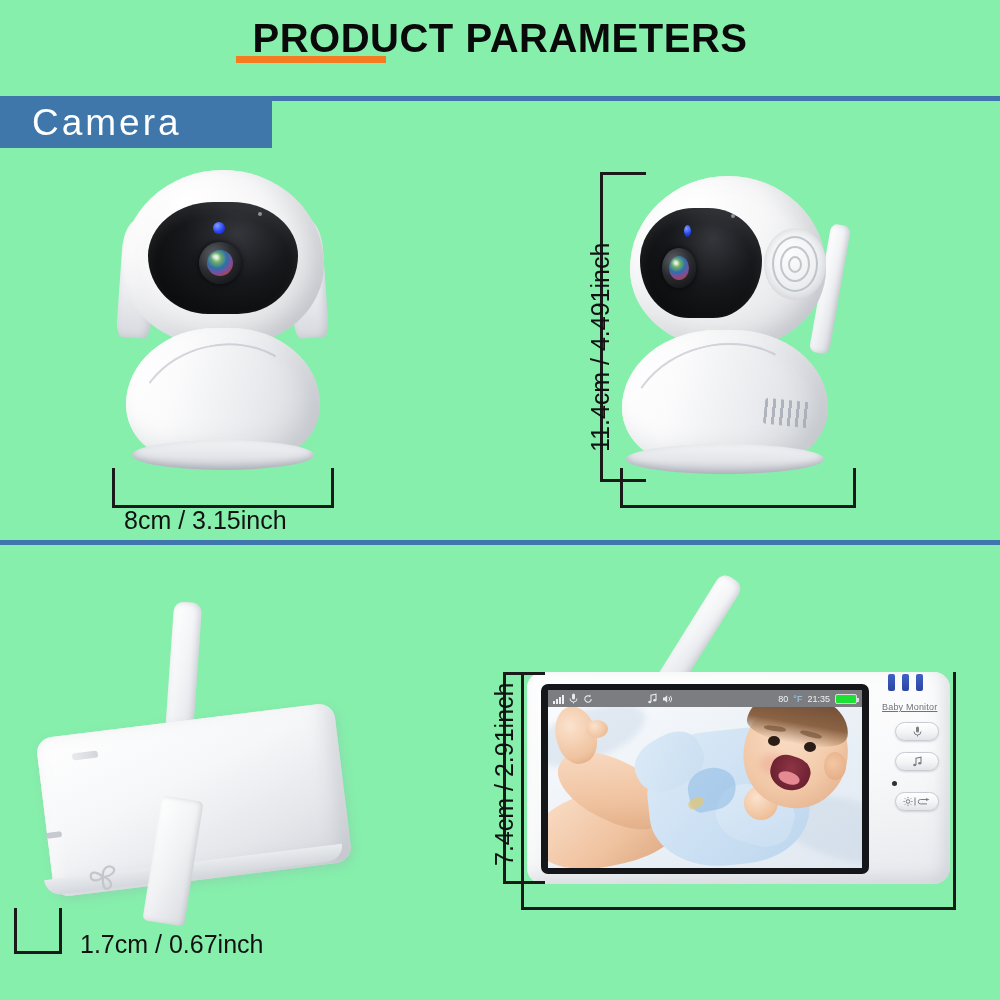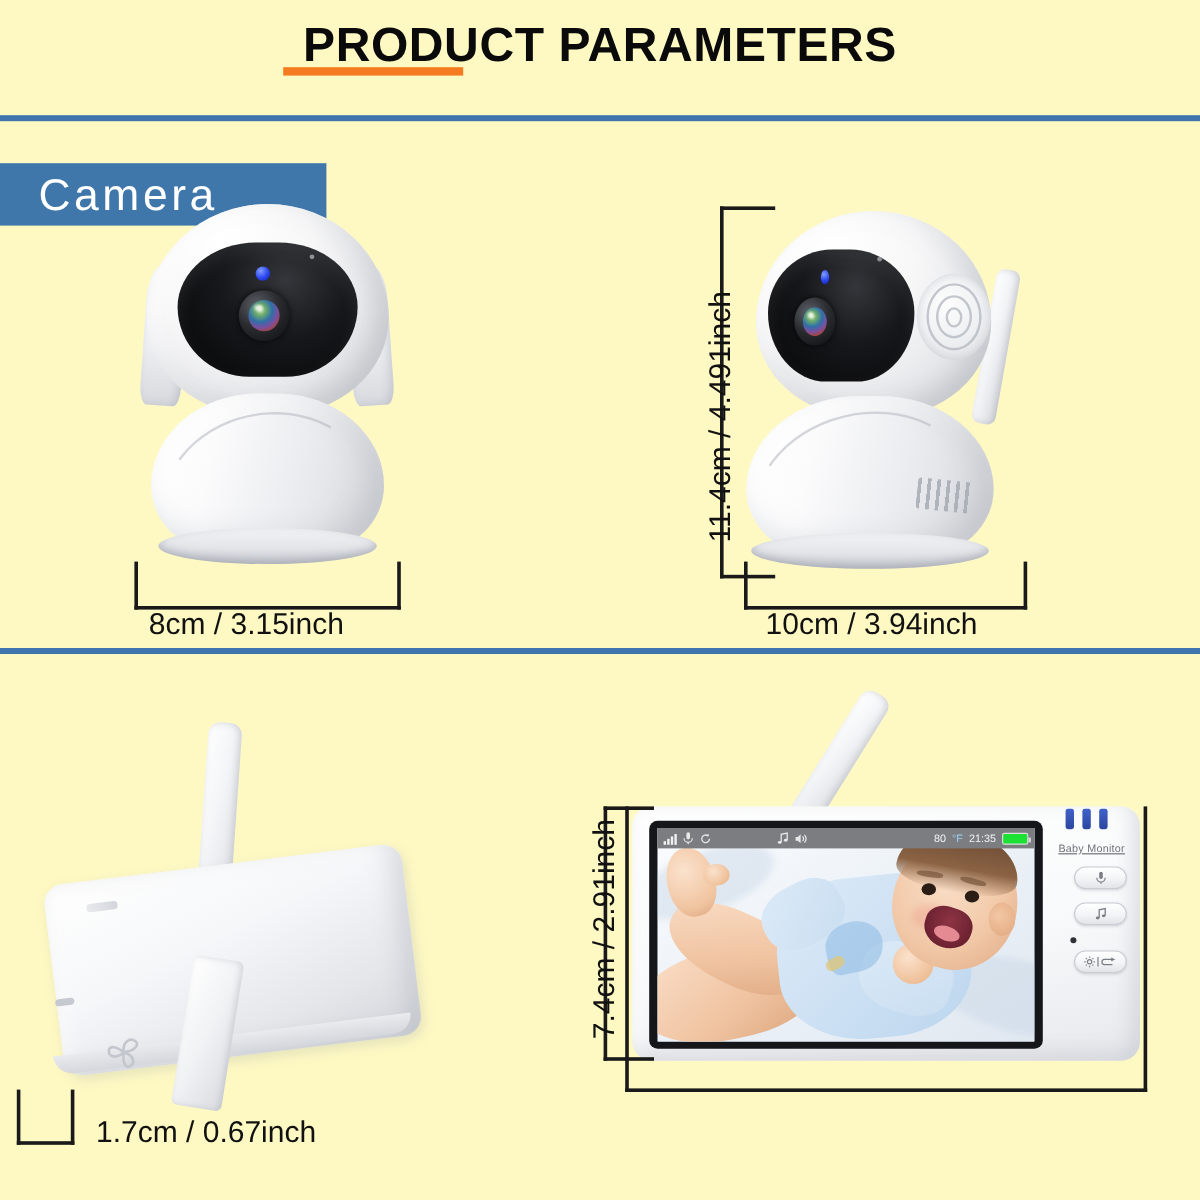--- a/index.html
+++ b/index.html
@@ -2,21 +2,21 @@
 <html><head>
 <meta charset="utf-8">
 <style>
   * { box-sizing: border-box; margin: 0; padding: 0; }
   html, body {
     width: 1000px; height: 1000px;
     background: #eaeef5;
     font-family: "Liberation Sans", sans-serif;
     overflow: hidden;
   }
-  #page { position: relative; width: 1000px; height: 1000px; background: #fef9c3; }
+  #page { position: relative; width: 1000px; height: 1000px; background: #86efac; }
 
   
   .page-title {
     position: absolute; left: 0; top: 16px; width: 1000px;
     text-align: center;
     font-size: 40px; font-weight: bold; letter-spacing: 0.5px;
     color: #0a0a0a;
   }
   .title-underline {
     position: absolute; left: 236px; top: 56px;
@@ -24,21 +24,21 @@
   }
 
   
   .section-rule {
     position: absolute; left: 0; width: 1000px; height: 5px;
     background: #3f75ac;
   }
   .section-tab {
     position: absolute; left: 0; width: 272px; height: 52px;
     background: #4077ab;
-    display: flex; align-items: center; margin-top: 40px;
+    display: flex; align-items: center;
   }
   .section-tab-label {
     color: #ffffff; font-size: 37px; font-weight: 400;
     letter-spacing: 3px; padding-left: 32px; line-height: 1;
   }
 
   
   .dim-label {
     position: absolute; color: #111; font-size: 25px; white-space: nowrap;
   }
@@ -346,21 +346,20 @@
     <div class="cam-body" style="left:10px; top:158px; width:206px; height:134px;"></div>
     <div class="cam-sweep" style="left:14px; top:172px; width:190px; height:156px; transform: rotate(-14deg);"></div>
     <div class="cam-vent" style="left:152px; top:228px; width:46px; height:26px; transform: rotate(6deg);"></div>
     <div class="cam-base" style="left:14px; top:272px; width:198px; height:30px;"></div>
   </div>
 
   <div class="bracket-v" style="left:600px; top:172px; width:46px; height:310px;"></div>
   <div class="dim-label vertical" style="left:586px; top:452px;">11.4cm / 4.491inch</div>
 
   <div class="bracket-h" style="left:620px; top:468px; width:236px; height:40px;"></div>
-  <div class="dim-label" style="left:638px; top:506px;">10cm / 3.94inch</div>
 
   <div class="section-rule" style="top:540px;"></div>
 
   <div style="position:absolute; left:34px; top:592px; width:340px; height:330px;">
 
     <div class="mon-back-antenna" style="left:134px; top:10px; width:28px; height:178px; transform: rotate(4deg);"></div>
 
     <div class="mon-stand-slot" style="left:136px; top:140px; width:132px; height:22px;"></div>
 
     <div class="mon-back-body" style="left:10px; top:128px;"></div>

